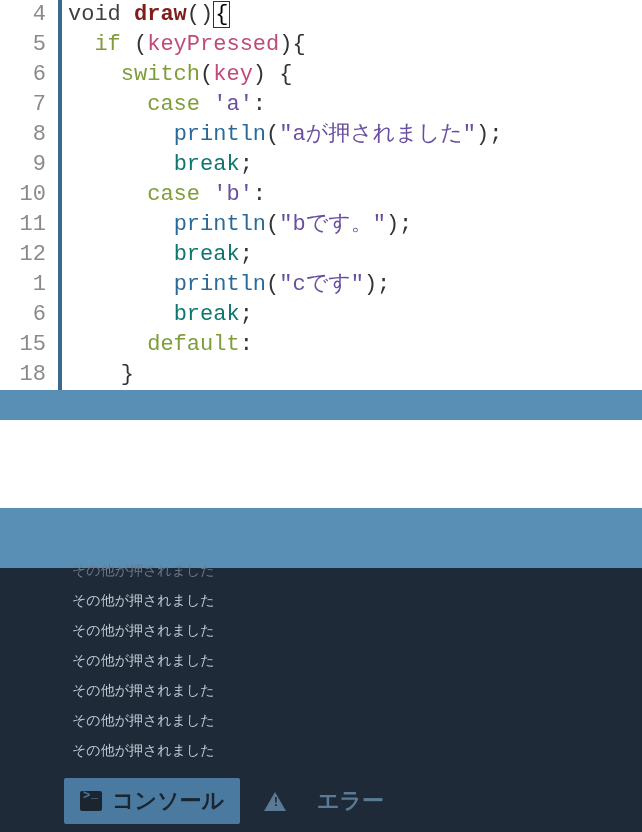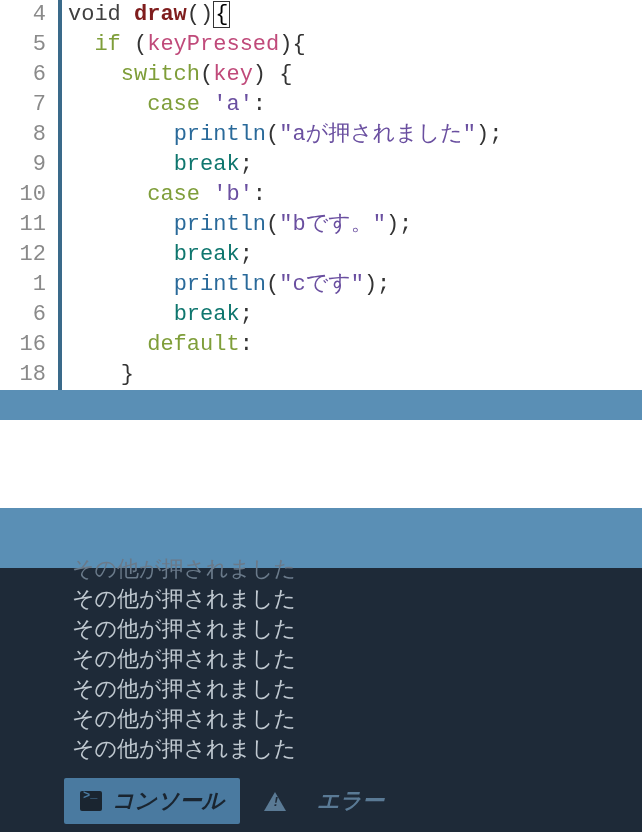--- a/index.html
+++ b/index.html
@@ -60,37 +60,36 @@
       background: #5a8fb5;
     }
     .divider {
       height: 60px;
       background: #5a8fb5;
     }
     .console {
       background: #1e2a38;
       padding: 4px 16px 4px 72px;
       color: #bfc8d0;
-      font-size: 22px;
+      font-size: 14px;
       line-height: 30px;
     }
     .console-line {
       white-space: pre;
     }
     .console-line.cut {
       color: #6a7a8a;
       margin-top: -16px;
     }
     .tab-bar {
       background: #1e2a38;
       display: flex;
       align-items: center;
       padding: 8px 0 8px 64px;
       gap: 8px;
-      font-style: italic;
     }
     .tab {
       display: flex;
       align-items: center;
       gap: 10px;
       padding: 8px 16px;
       font-size: 22px;
       font-weight: bold;
       cursor: pointer;
     }
@@ -199,21 +198,21 @@
     <span class="line-number">1</span>
     <span class="gutter-bar"></span>
     <span class="code-content">        <span class="t-call">println</span><span class="t-paren">(</span><span class="t-string">"cです"</span><span class="t-paren">)</span><span class="t-punct">;</span></span>
   </div>
   <div class="code-line">
     <span class="line-number">6</span>
     <span class="gutter-bar"></span>
     <span class="code-content">        <span class="t-break">break</span><span class="t-punct">;</span></span>
   </div>
   <div class="code-line">
-    <span class="line-number">16</span>
+    <span class="line-number">15</span>
     <span class="gutter-bar"></span>
     <span class="code-content">      <span class="t-case">default</span><span class="t-punct">:</span></span>
   </div>
   <div class="code-line">
     <span class="line-number">18</span>
     <span class="gutter-bar"></span>
     <span class="code-content">    <span class="t-brace">}</span></span>
   </div>
   <div class="selection-bar"></div>
 </div>

